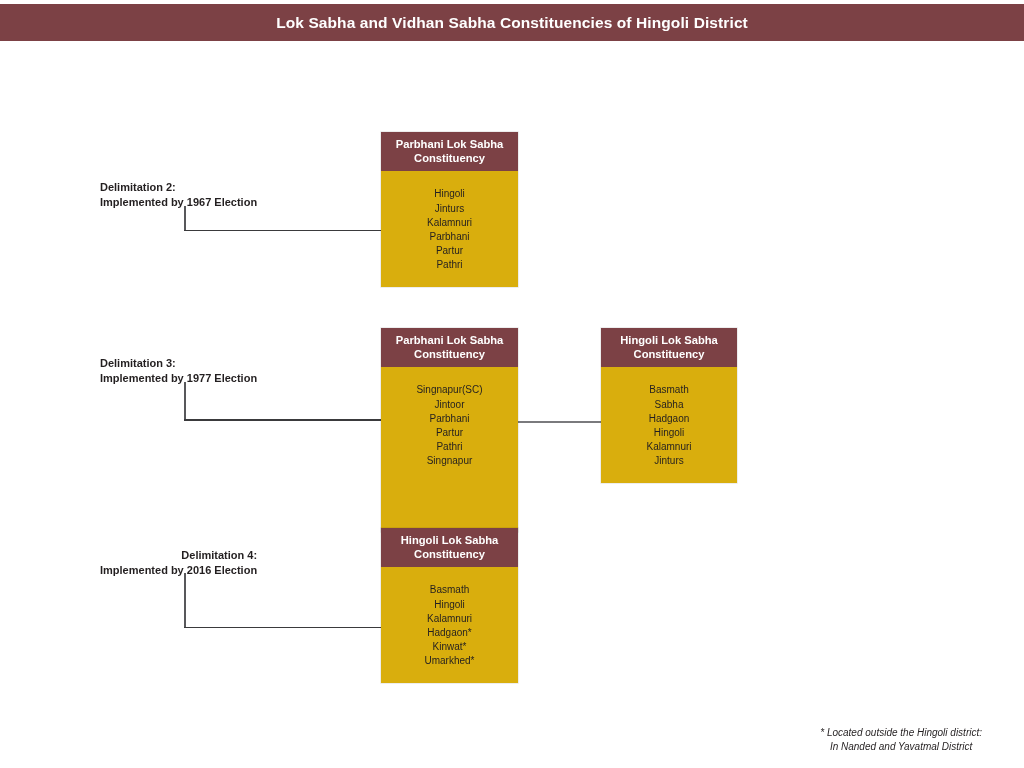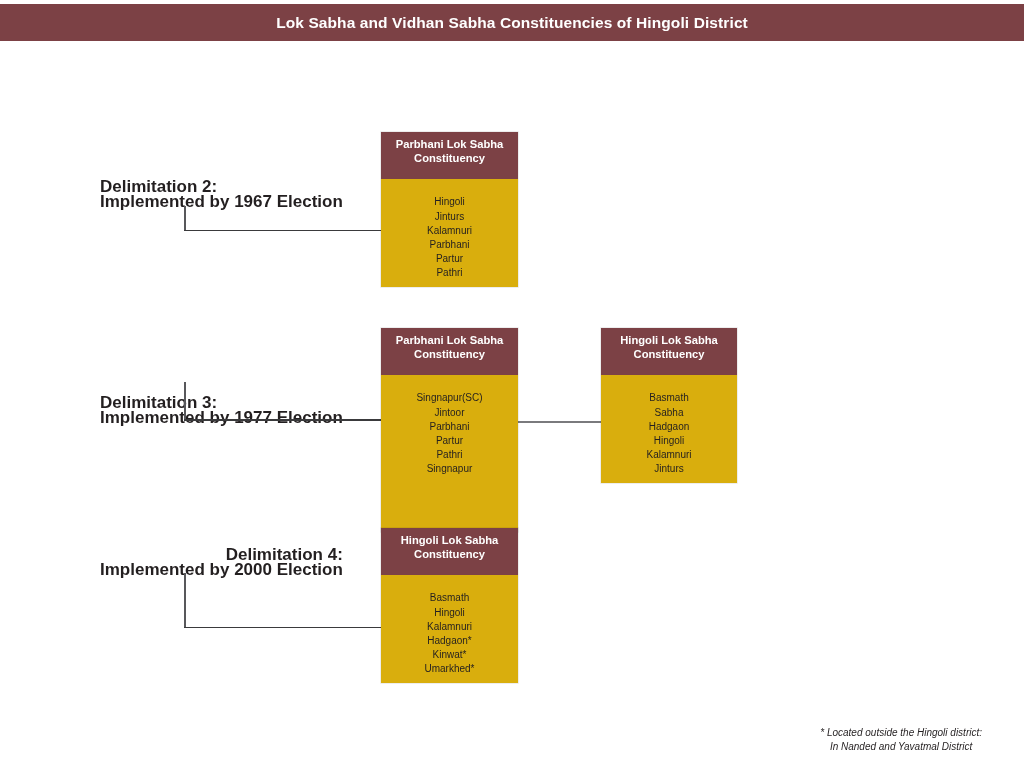--- a/index.html
+++ b/index.html
@@ -48,21 +48,21 @@
   .delim-group {
     position: absolute;
     left: 0;
     width: 1024px;
   }
 
   
   .delim-label {
     position: absolute;
     left: 100px;
-    font-size: 17px;
+    font-size: 11px;
     font-weight: bold;
     line-height: 14.5px;
     white-space: nowrap;
     color: #231f20;
   }
   .delim-label .line1 { display: block; }
   .delim-label .line2 { display: block; }
 
   
   .conn-vert {
@@ -91,21 +91,21 @@
     align-items: stretch;
     box-shadow: 0 0 0 0.7px rgba(0,0,0,0.10);
   }
   .box-header {
     background: #7c4145;
     color: #ffffff;
     font-size: 11.2px;
     font-weight: bold;
     line-height: 14.2px;
     text-align: center;
-    padding: 5px 4px 14px 4px;
+    padding: 5px 4px 6px 4px;
     box-sizing: border-box;
   }
   .box-header .hdr-l1 { display: block; }
   .box-header .hdr-l2 { display: block; }
   .box-body {
     flex: 1;
     padding-top: 16px;
     text-align: center;
   }
   .box-body .seat {
@@ -159,21 +159,21 @@
         <span class="seat">Kalamnuri</span>
         <span class="seat">Parbhani</span>
         <span class="seat">Partur</span>
         <span class="seat">Pathri</span>
       </div>
     </div>
   </div>
 
   <div class="delim-group" style="top:0px;height:450px;">
 
-    <div class="delim-label" style="top:305px;margin-top:40px;">
+    <div class="delim-label" style="top:305px;">
       <span class="line1">Delimitation 3:</span>
       <span class="line2">Implemented by 1977 Election</span>
     </div>
 
     <div class="conn-vert" style="left:184px;top:331px;height:38px;"></div>
     <div class="conn-horz" style="left:184px;top:368px;width:198px;"></div>
     <div class="conn-bridge" style="left:518px;top:370px;width:84px;"></div>
 
     <div class="box" style="left:381px;top:277px;width:137px;height:204px;">
       <div class="box-header">
@@ -203,21 +203,21 @@
         <span class="seat">Kalamnuri</span>
         <span class="seat">Jinturs</span>
       </div>
     </div>
   </div>
 
   <div class="delim-group" style="top:0px;height:650px;">
 
     <div class="delim-label" style="top:497px;text-align:right;">
       <span class="line1">Delimitation 4:</span>
-      <span class="line2">Implemented by 2000 Election</span>
+      <span class="line2">Implemented by 2016 Election</span>
     </div>
 
     <div class="conn-vert" style="left:184px;top:522px;height:55px;"></div>
     <div class="conn-horz" style="left:184px;top:575.5px;width:198px;"></div>
 
     <div class="box" style="left:381px;top:477px;width:137px;height:155px;">
       <div class="box-header">
         <span class="hdr-l1">Hingoli Lok Sabha</span>
         <span class="hdr-l2">Constituency</span>
       </div>

